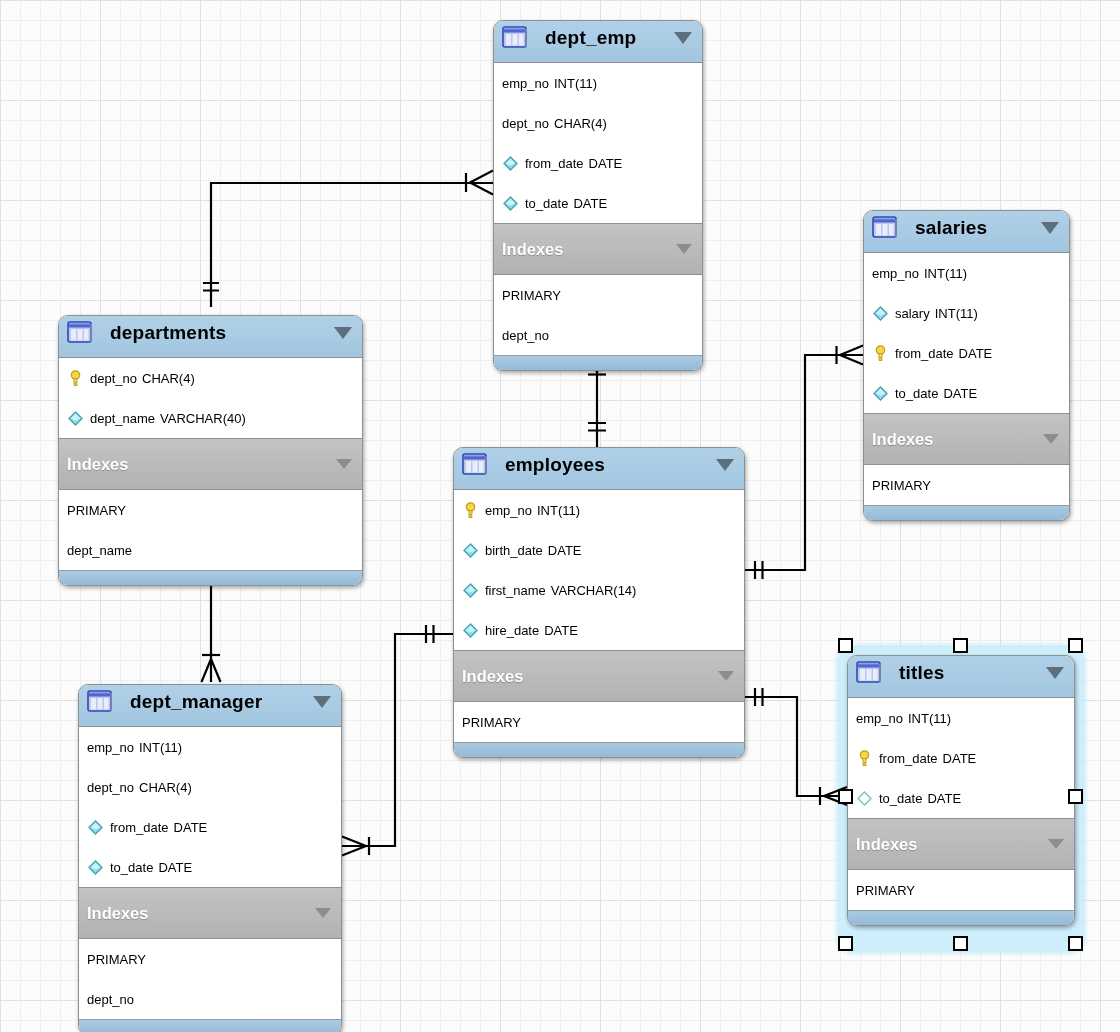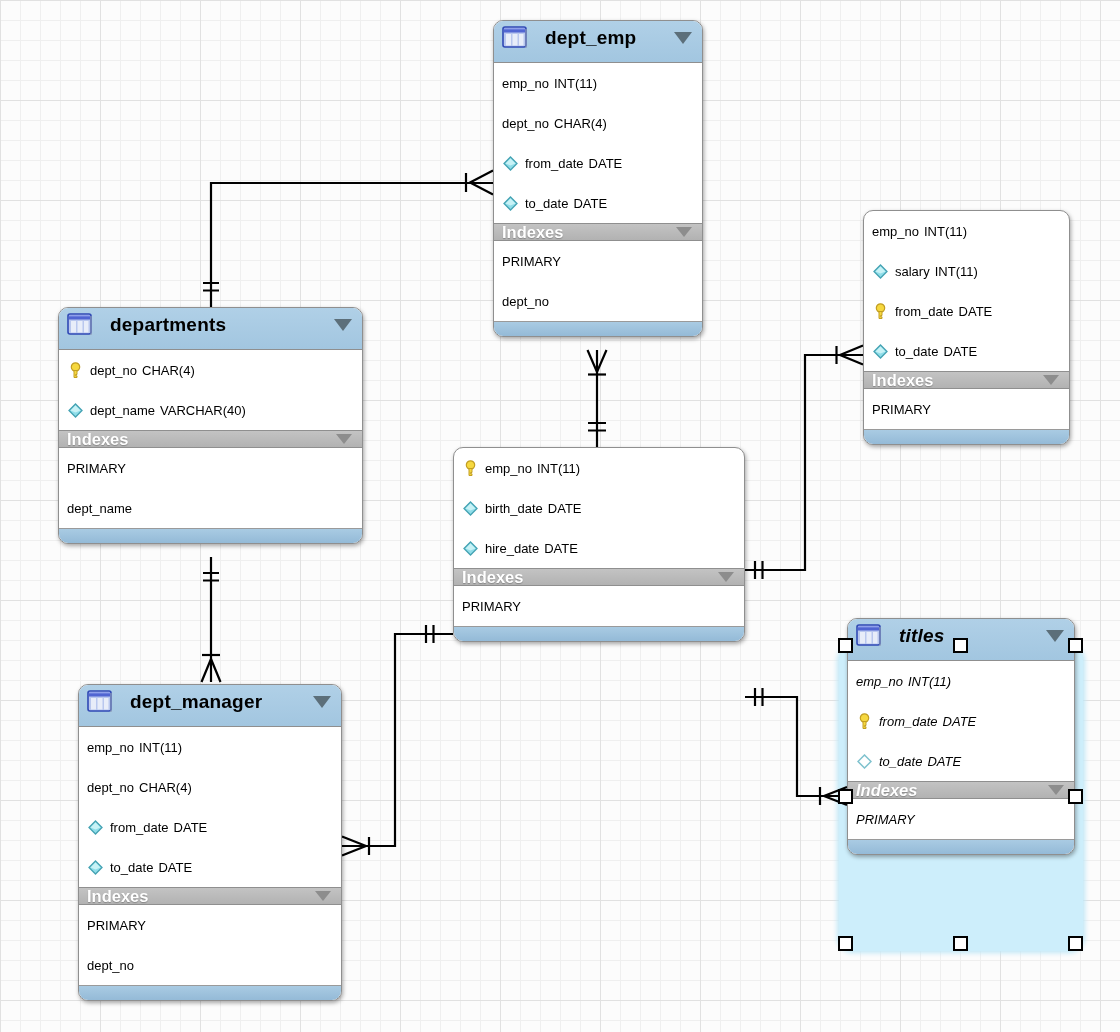--- a/index.html
+++ b/index.html
@@ -37,21 +37,21 @@
   .tri-dark{width:0;height:0;border-left:9px solid transparent;border-right:9px solid transparent;border-top:12px solid #5c6f7a;}
   .tri-gray{width:0;height:0;border-left:8px solid transparent;border-right:8px solid transparent;border-top:10px solid #8d8d8d;}
   .row{
     height:40px;display:flex;align-items:center;
     padding:0 6px 0 8px;box-sizing:border-box;
     font-size:13px;color:#000;white-space:nowrap;
   }
   .row .fname{margin-right:5px;}
   .ficon{width:16px;height:17px;display:inline-flex;align-items:center;justify-content:center;margin-right:7px;flex:0 0 auto;}
   .idxbar{
-    height:18px;display:flex;align-items:center;
+    height:52px;display:flex;align-items:center;
     background:linear-gradient(#c3c3c3,#b2b2b2);
     border-top:1px solid #8f8f8f;border-bottom:1px solid #8f8f8f;
     padding:0 10px 0 8px;box-sizing:border-box;
     color:#fff;font-weight:bold;font-size:16.5px;text-shadow:0 1px 1px rgba(0,0,0,.25);
   }
   .tfoot{
     height:14px;background:linear-gradient(#a9cbe3,#94bad7);
     border-top:1px solid #9a9a9a;border-radius:0 0 9px 9px;
   }
   .sel-glow{
@@ -171,20 +171,36 @@
     <div class="row">
         <span>PRIMARY</span>
       </div>
     <div class="row">
         <span>dept_no</span>
       </div>
     <div class="tfoot"></div>
   </div>
 
   <div class="table" style="left:863px;top:210px;width:207px;">
+    <div class="thead">
+      <span class="ficon" style="width:26px;height:24px;">
+        <svg width="26" height="23" viewBox="0 0 26 23">
+            <rect x="1" y="1" width="23" height="20" rx="2" fill="#b9c7ee" stroke="#3049b5" stroke-width="1.6"></rect>
+            <rect x="2" y="2" width="21" height="4.5" fill="#5165d2"></rect>
+            <rect x="2" y="2" width="21" height="1.4" fill="#8fa0ea"></rect>
+            <rect x="4" y="8" width="5" height="11.5" fill="#e8edf9"></rect>
+            <rect x="10.5" y="8" width="5" height="11.5" fill="#e8edf9"></rect>
+            <rect x="17" y="8" width="4.5" height="11.5" fill="#e8edf9"></rect>
+            <rect x="23" y="3" width="2" height="19" fill="#8e9bb4" opacity=".55"></rect>
+          </svg>
+      </span>
+      <span class="tname">salaries</span>
+      <span class="spacer"></span>
+        <span class="tri-dark"></span>
+    </div>
     <div class="row">
         <span class="fname">emp_no</span>
         <span>INT(11)</span>
       </div>
     <div class="row">
         <span class="ficon">
           <svg width="15" height="15">
             <path d="M7.5,1 L14,7.5 L7.5,14 L1,7.5 Z" fill="#8fdde9" stroke="#44a2b2" stroke-width="1.3"></path>
             <path d="M7.5,2.6 L12.4,7.5 L7.5,9.5 L2.6,7.5 Z" fill="#c8f2f6"></path>
           </svg>
@@ -216,21 +232,21 @@
         <span>Indexes</span>
         <span class="spacer"></span>
         <span class="tri-gray"></span>
       </div>
     <div class="row">
         <span>PRIMARY</span>
       </div>
     <div class="tfoot"></div>
   </div>
 
-  <div class="table" style="left:58px;top:307px;width:305px;">
+  <div class="table" style="left:58px;top:315px;width:305px;">
     <div class="thead">
       <span class="ficon" style="width:26px;height:24px;">
         <svg width="26" height="23" viewBox="0 0 26 23">
             <rect x="1" y="1" width="23" height="20" rx="2" fill="#b9c7ee" stroke="#3049b5" stroke-width="1.6"></rect>
             <rect x="2" y="2" width="21" height="4.5" fill="#5165d2"></rect>
             <rect x="2" y="2" width="21" height="1.4" fill="#8fa0ea"></rect>
             <rect x="4" y="8" width="5" height="11.5" fill="#e8edf9"></rect>
             <rect x="10.5" y="8" width="5" height="11.5" fill="#e8edf9"></rect>
             <rect x="17" y="8" width="4.5" height="11.5" fill="#e8edf9"></rect>
             <rect x="23" y="3" width="2" height="19" fill="#8e9bb4" opacity=".55"></rect>
@@ -268,20 +284,36 @@
     <div class="row">
         <span>PRIMARY</span>
       </div>
     <div class="row">
         <span>dept_name</span>
       </div>
     <div class="tfoot"></div>
   </div>
 
   <div class="table" style="left:453px;top:447px;width:292px;">
+    <div class="thead">
+      <span class="ficon" style="width:26px;height:24px;">
+        <svg width="26" height="23" viewBox="0 0 26 23">
+            <rect x="1" y="1" width="23" height="20" rx="2" fill="#b9c7ee" stroke="#3049b5" stroke-width="1.6"></rect>
+            <rect x="2" y="2" width="21" height="4.5" fill="#5165d2"></rect>
+            <rect x="2" y="2" width="21" height="1.4" fill="#8fa0ea"></rect>
+            <rect x="4" y="8" width="5" height="11.5" fill="#e8edf9"></rect>
+            <rect x="10.5" y="8" width="5" height="11.5" fill="#e8edf9"></rect>
+            <rect x="17" y="8" width="4.5" height="11.5" fill="#e8edf9"></rect>
+            <rect x="23" y="3" width="2" height="19" fill="#8e9bb4" opacity=".55"></rect>
+          </svg>
+      </span>
+      <span class="tname">employees</span>
+      <span class="spacer"></span>
+        <span class="tri-dark"></span>
+    </div>
     <div class="row">
         <span class="ficon">
           <svg width="13" height="17">
             <circle cx="6.5" cy="5" r="4.2" fill="#f6d83f" stroke="#c29e22" stroke-width="1.2"></circle>
             <path d="M5,8.5 L5,15.5 L8,15.5 L8,13.8 L6.6,13.8 L6.6,12.5 L8,12.5 L8,10.8 L8,8.5 Z" fill="#f6d83f" stroke="#c29e22" stroke-width="1"></path>
           </svg>
         </span>
         <span class="fname">emp_no</span>
         <span>INT(11)</span>
       </div>
@@ -295,20 +327,30 @@
         <span class="fname">birth_date</span>
         <span>DATE</span>
       </div>
     <div class="row">
         <span class="ficon">
           <svg width="15" height="15">
             <path d="M7.5,1 L14,7.5 L7.5,14 L1,7.5 Z" fill="#8fdde9" stroke="#44a2b2" stroke-width="1.3"></path>
             <path d="M7.5,2.6 L12.4,7.5 L7.5,9.5 L2.6,7.5 Z" fill="#c8f2f6"></path>
           </svg>
         </span>
+        <span class="fname">first_name</span>
+        <span>VARCHAR(14)</span>
+      </div>
+    <div class="row">
+        <span class="ficon">
+          <svg width="15" height="15">
+            <path d="M7.5,1 L14,7.5 L7.5,14 L1,7.5 Z" fill="#8fdde9" stroke="#44a2b2" stroke-width="1.3"></path>
+            <path d="M7.5,2.6 L12.4,7.5 L7.5,9.5 L2.6,7.5 Z" fill="#c8f2f6"></path>
+          </svg>
+        </span>
         <span class="fname">hire_date</span>
         <span>DATE</span>
       </div>
     <div class="idxbar">
         <span>Indexes</span>
         <span class="spacer"></span>
         <span class="tri-gray"></span>
       </div>
     <div class="row">
         <span>PRIMARY</span>
@@ -368,21 +410,21 @@
       </div>
     <div class="row">
         <span>PRIMARY</span>
       </div>
     <div class="row">
         <span>dept_no</span>
       </div>
     <div class="tfoot"></div>
   </div>
 
-  <div class="table" style="left:847px;top:618px;width:228px;font-style:italic;">
+  <div class="table" style="left:847px;top:655px;width:228px;">
     <div class="thead">
       <span class="ficon" style="width:26px;height:24px;">
         <svg width="26" height="23" viewBox="0 0 26 23">
             <rect x="1" y="1" width="23" height="20" rx="2" fill="#b9c7ee" stroke="#3049b5" stroke-width="1.6"></rect>
             <rect x="2" y="2" width="21" height="4.5" fill="#5165d2"></rect>
             <rect x="2" y="2" width="21" height="1.4" fill="#8fa0ea"></rect>
             <rect x="4" y="8" width="5" height="11.5" fill="#e8edf9"></rect>
             <rect x="10.5" y="8" width="5" height="11.5" fill="#e8edf9"></rect>
             <rect x="17" y="8" width="4.5" height="11.5" fill="#e8edf9"></rect>
             <rect x="23" y="3" width="2" height="19" fill="#8e9bb4" opacity=".55"></rect>

